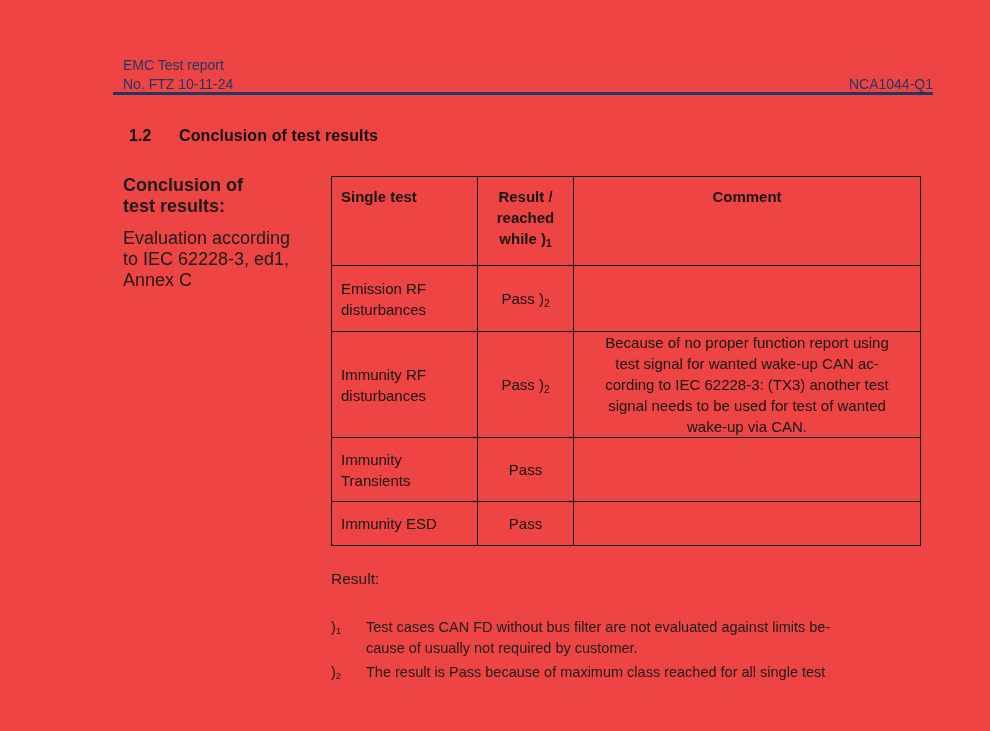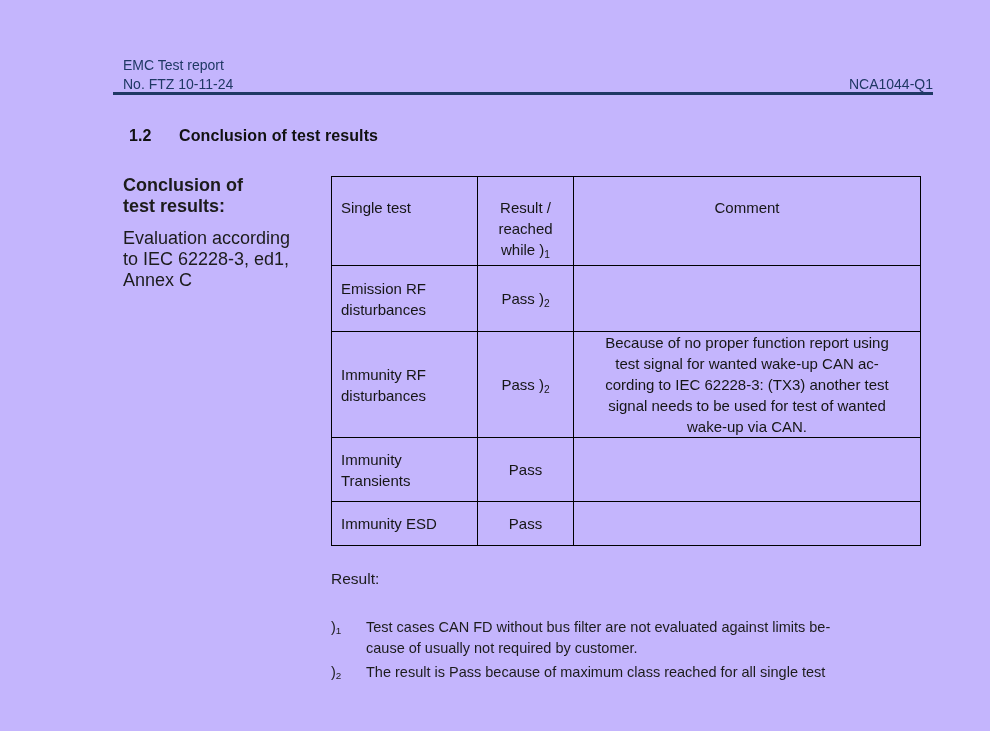--- a/index.html
+++ b/index.html
@@ -2,21 +2,21 @@
 <html><head>
 <meta charset="utf-8">
 <style>
   * { margin: 0; padding: 0; box-sizing: border-box; }
   html, body { background: #ffffff; }
   body { font-family: "Liberation Sans", sans-serif; color: #1c1c1c; }
   .page {
     position: relative;
     width: 990px;
     height: 731px;
-    background: #c4b5fd;
+    background: #ef4444;
     overflow: hidden;
   }
 
   
   .hdr-left {
     position: absolute;
     left: 123px; top: 56px;
     font-size: 14px; line-height: 19px;
     color: #1F3864;
   }
@@ -65,21 +65,21 @@
     border: 1.5px solid #000;
     font-size: 15px;
     color: #161616;
     vertical-align: middle;
     line-height: 21px;
     overflow: hidden;
   }
   .col-test    { width: 146px; padding-left: 9px; text-align: left; }
   .col-result  { width: 96px;  text-align: center; }
   .col-comment { width: 347px; padding-left: 8px; padding-right: 8px; text-align: center; }
-  tr.hdr-row td { vertical-align: top; padding-top: 20px; }
+  tr.hdr-row td { vertical-align: top; padding-top: 9px; font-weight: bold; }
   tr.row-h1 { height: 89px; }
   tr.row-h2 { height: 66px; }
   tr.row-h3 { height: 106px; }
   tr.row-h4 { height: 64px; }
   tr.row-h5 { height: 44px; }
   .small-comment {
     font-size: 12.5px;
     line-height: 16.5px;
     color: #1a1a1a;
   }

